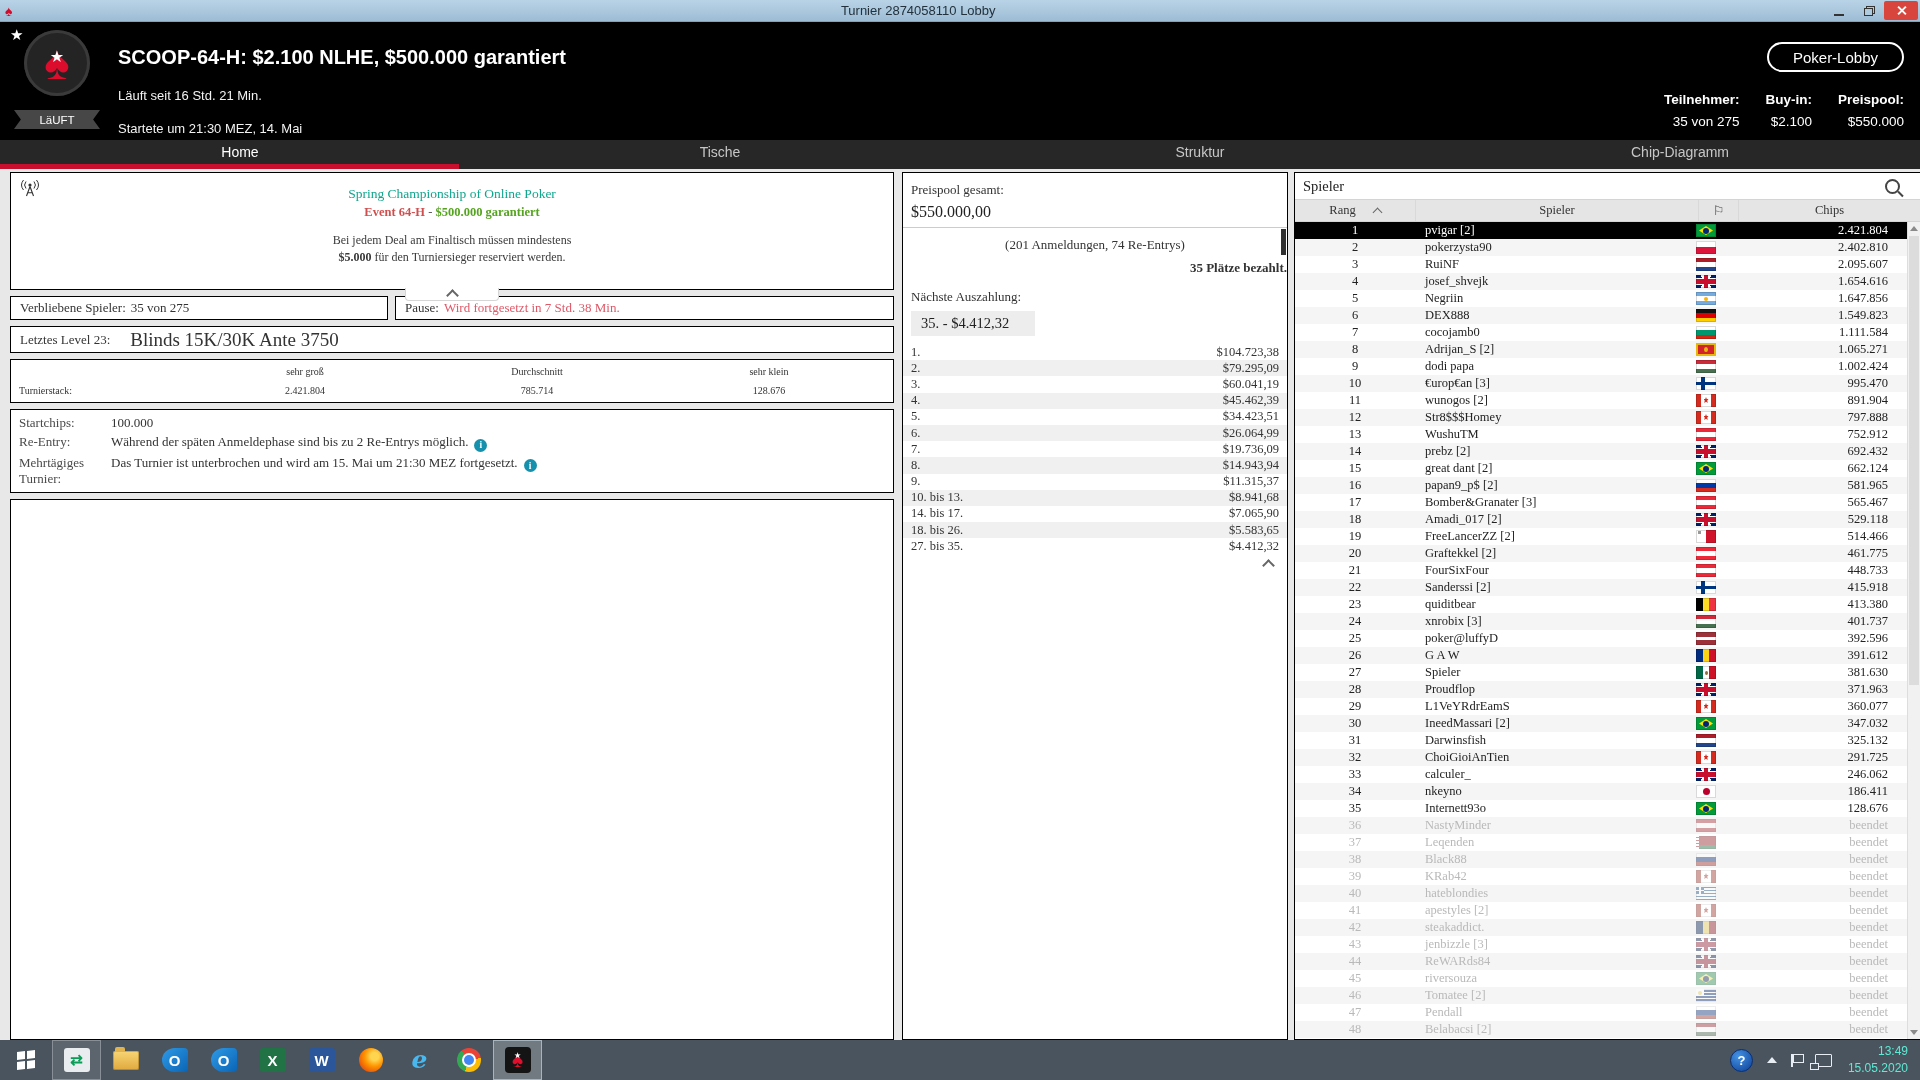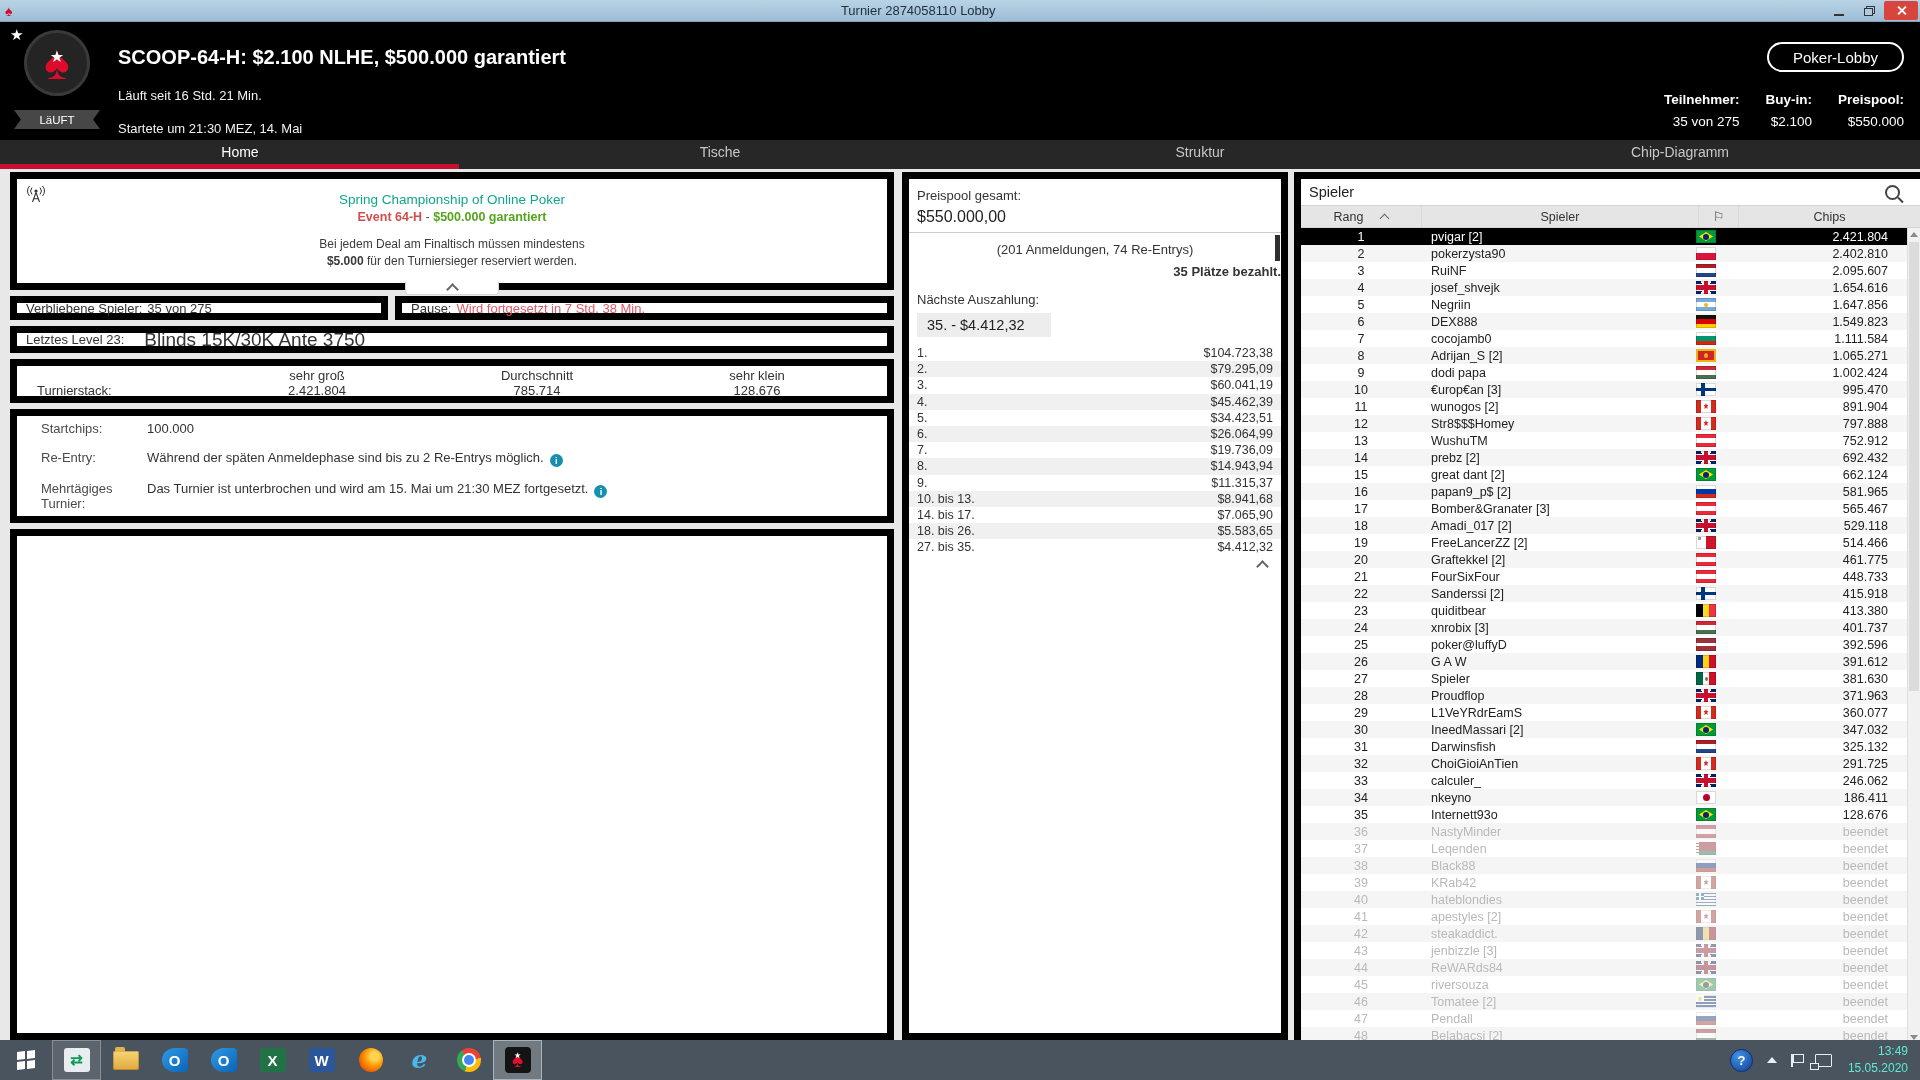--- a/index.html
+++ b/index.html
@@ -44,21 +44,21 @@
   .hd-stat .vl{font-size:13.5px;margin-top:7px;}
 
   
   .tabbar{height:29px;background:#272727;display:flex;position:relative;flex:none;}
   .tab{width:25%;text-align:center;line-height:25px;color:#c7c7c7;font-size:14px;cursor:default;}
   .tab.active{color:#fff;}
   .tab-underline{position:absolute;left:0;bottom:0;width:459px;height:5px;background:#c8102e;}
 
   
   .content{flex:1;background:#e8e8e8;display:flex;align-items:stretch;overflow:hidden;}
-  .box{background:#fff;border:7px solid #000000;box-sizing:border-box;}
+  .box{background:#fff;border:1px solid #000000;box-sizing:border-box;font-family:Liberation Serif, serif;}
   .col-left{width:884px;margin:3px 0 0 10px;display:flex;flex-direction:column;gap:6px;}
   .announce{height:118px;position:relative;text-align:center;}
   .announce .a-icon{position:absolute;left:8px;top:6px;}
   .a-line1{margin-top:13px;font-size:13.5px;color:#0fa68e;}
   .a-line2{margin-top:3px;font-size:12.5px;font-weight:bold;}
   .a-event{color:#cf4f4f;}
   .a-sep{color:#555;font-weight:normal;}
   .a-guar{color:#55a41f;}
   .a-body{margin-top:12px;font-size:12px;color:#3a3a3a;line-height:1.45;}
   .collapse-tab{position:absolute;left:50%;bottom:-12px;transform:translateX(-50%);width:92px;height:12px;
@@ -67,24 +67,24 @@
   .chev-up{width:7px;height:7px;border-left:2px solid #666;border-top:2px solid #666;transform:rotate(45deg);margin-top:3px;}
   .status-row{display:flex;gap:7px;}
   .status-box{height:24px;display:flex;align-items:center;padding:0 9px;font-size:13px;color:#333;}
   .status-box .sv{margin-left:5px;}
   .box-remaining{width:378px;flex:none;}
   .box-pause{flex:1;}
   .pause-val{color:#de5968;}
   .level-box{height:27px;display:flex;align-items:center;padding:0 9px;font-size:13px;color:#333;}
   .level-val{margin-left:20px;font-size:19px;}
   .stack-box{height:44px;display:grid;grid-template-columns:170px 1fr 1fr 1fr;grid-template-rows:1fr 1fr;
-    align-items:center;padding:2px 20px;font-size:13px;color:#333;}
+    align-items:center;padding:2px 8px;font-size:10px;color:#333;}
   .stack-box .cell{text-align:center;}
   .stack-label{grid-row:2;text-align:left;}
-  .detail-box{padding:5px 24px;display:grid;grid-template-columns:92px 1fr;row-gap:3px;font-size:13px;color:#333;min-height:76px;gap:14px;}
+  .detail-box{padding:5px 8px;display:grid;grid-template-columns:92px 1fr;row-gap:3px;font-size:13px;color:#333;min-height:76px;}
   .d-label{color:#4a4a4a;}
   .info-ic{display:inline-flex;width:13px;height:13px;border-radius:50%;background:#1591ad;color:#fff;
     font-size:9.5px;font-weight:bold;align-items:center;justify-content:center;margin-left:6px;vertical-align:-2px;font-style:normal;}
   .fill{flex:1;}
 
   
   .col-mid{width:386px;margin:3px 0 0 8px;position:relative;font-size:13px;color:#333;}
   .mid-top{padding:9px 8px 6px 8px;border-bottom:1px solid #ccc;}
   .prize-label{font-size:13px;}
   .prize-total{font-size:16px;margin-top:5px;color:#222;}

